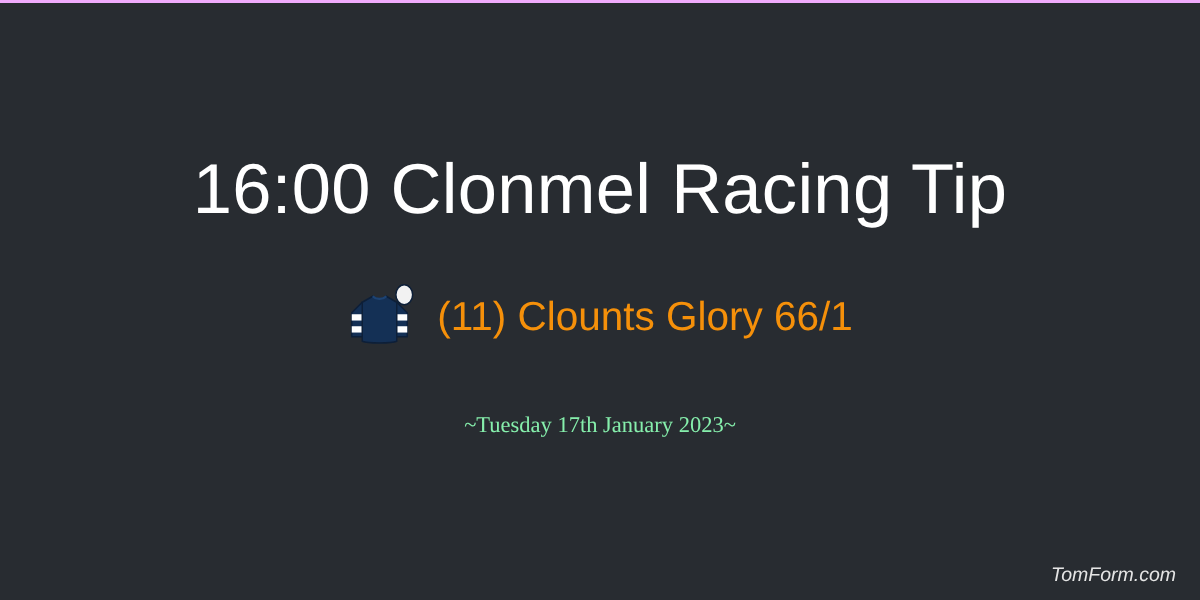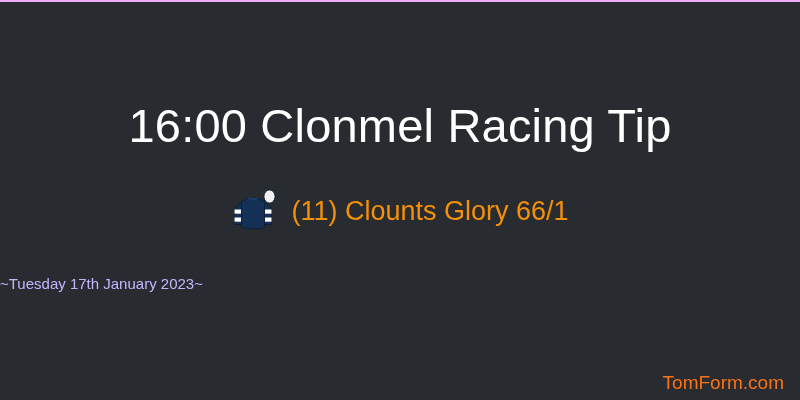--- a/index.html
+++ b/index.html
@@ -61,36 +61,38 @@
     font-size: 27px;
     font-weight: 400;
     line-height: 34px;
     white-space: nowrap;
   }
   .meeting-date {
     position: absolute;
     top: 272px;
     left: 0;
     width: 100%;
-    text-align: left;
-    color: #c4b5fd;
+    text-align: center;
+    color: #86efac;
     font-size: 15px;
     font-weight: 400;
     line-height: 20px;
     white-space: nowrap;
+    font-family: Liberation Serif, serif;
   }
   .site-footer {
     position: absolute;
     right: 16px;
     bottom: 8px;
-    color: #f97316;
-    font-size: 19px;
+    color: #e5e5e5;
+    font-size: 13px;
     font-weight: 400;
     line-height: 18px;
     white-space: nowrap;
+    font-style: italic;
   }
 </style>
 </head>
 <body>
 
 <div class="card">
 
   <div class="top-accent"></div>
 
   <div class="page-title">16:00 Clonmel Racing Tip</div>

